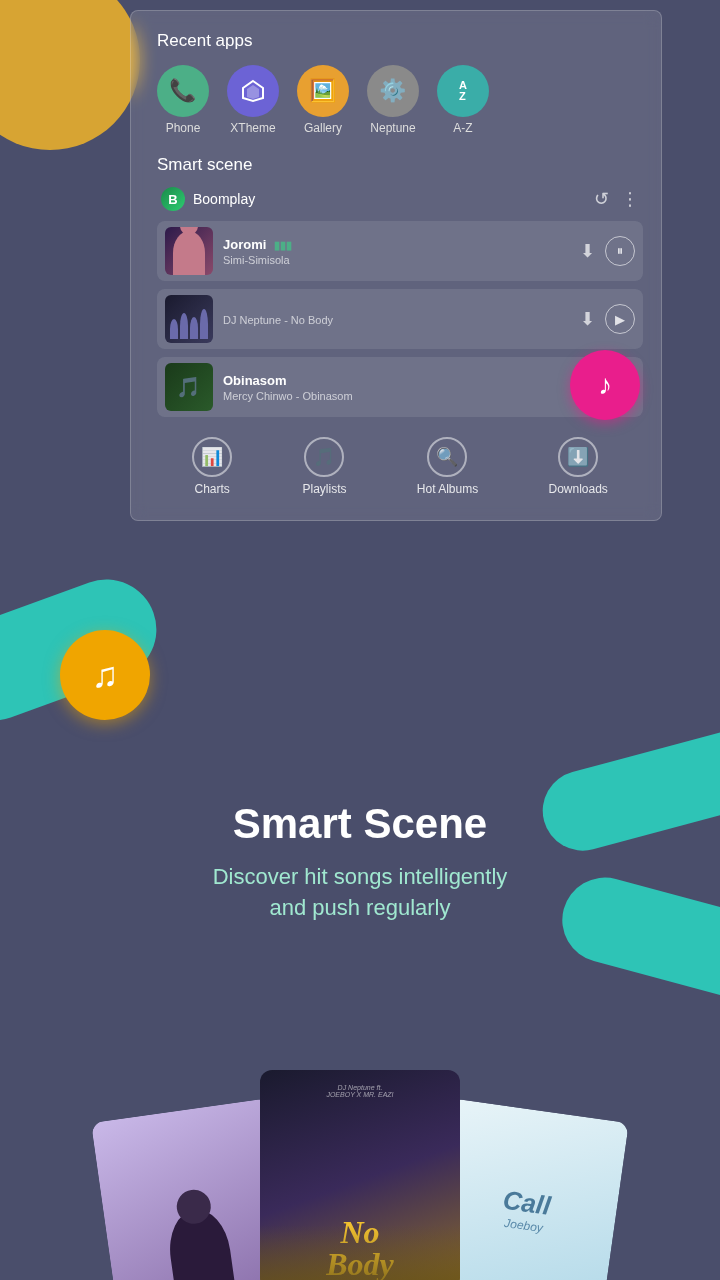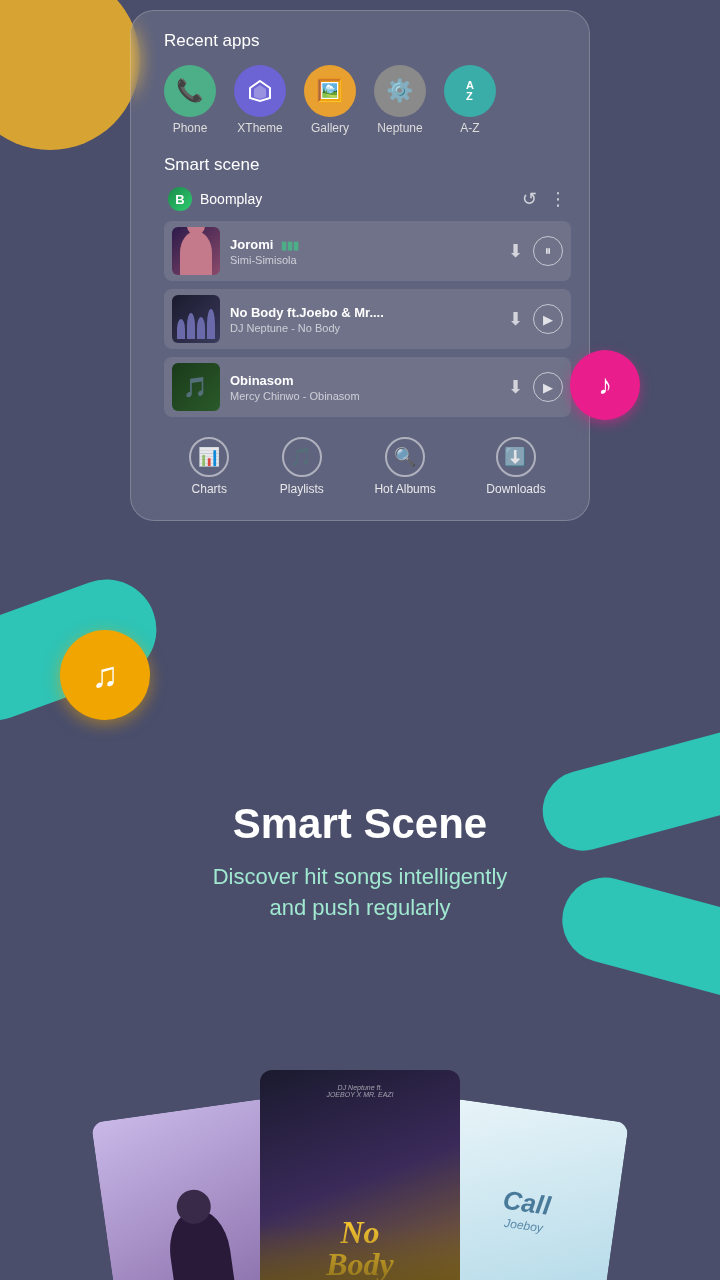--- a/index.html
+++ b/index.html
@@ -52,24 +52,24 @@
       background: #2ec4b6;
       border-radius: 50px;
       transform: rotate(15deg);
     }
 
     
     .phone-card {
       position: absolute;
       top: 10px;
       left: 130px;
-      width: 460px;
+      width: 532px;
       background: rgba(255,255,255,0.12);
-      border-radius: 24px;
-      padding: 20px 18px 18px 33px;
+      border-radius: 8px;
+      padding: 20px 18px 18px 26px;
       backdrop-filter: blur(8px);
       border: 1px solid rgba(255,255,255,0.2);
     }
 
     .recent-apps-title {
       color: #fff;
       font-size: 17px;
       font-weight: 500;
       margin-bottom: 14px;
     }
@@ -529,21 +529,20 @@
   <div class="song-row">
     <div class="song-thumb song-thumb-nobody">
       <div class="thumb-dancers">
         <div class="thumb-dancer"></div>
         <div class="thumb-dancer" style="height:26px"></div>
         <div class="thumb-dancer" style="height:22px"></div>
         <div class="thumb-dancer" style="height:30px"></div>
       </div>
     </div>
     <div class="song-info">
-      <div class="song-title">No Body ft.Joebo &amp; Mr....</div>
       <div class="song-artist">DJ Neptune - No Body</div>
     </div>
     <div class="song-controls">
       <span class="download-icon">⬇</span>
       <div class="play-pause-btn">▶</div>
     </div>
   </div>
 
   <div class="song-row">
     <div class="song-thumb song-thumb-obinasom">

